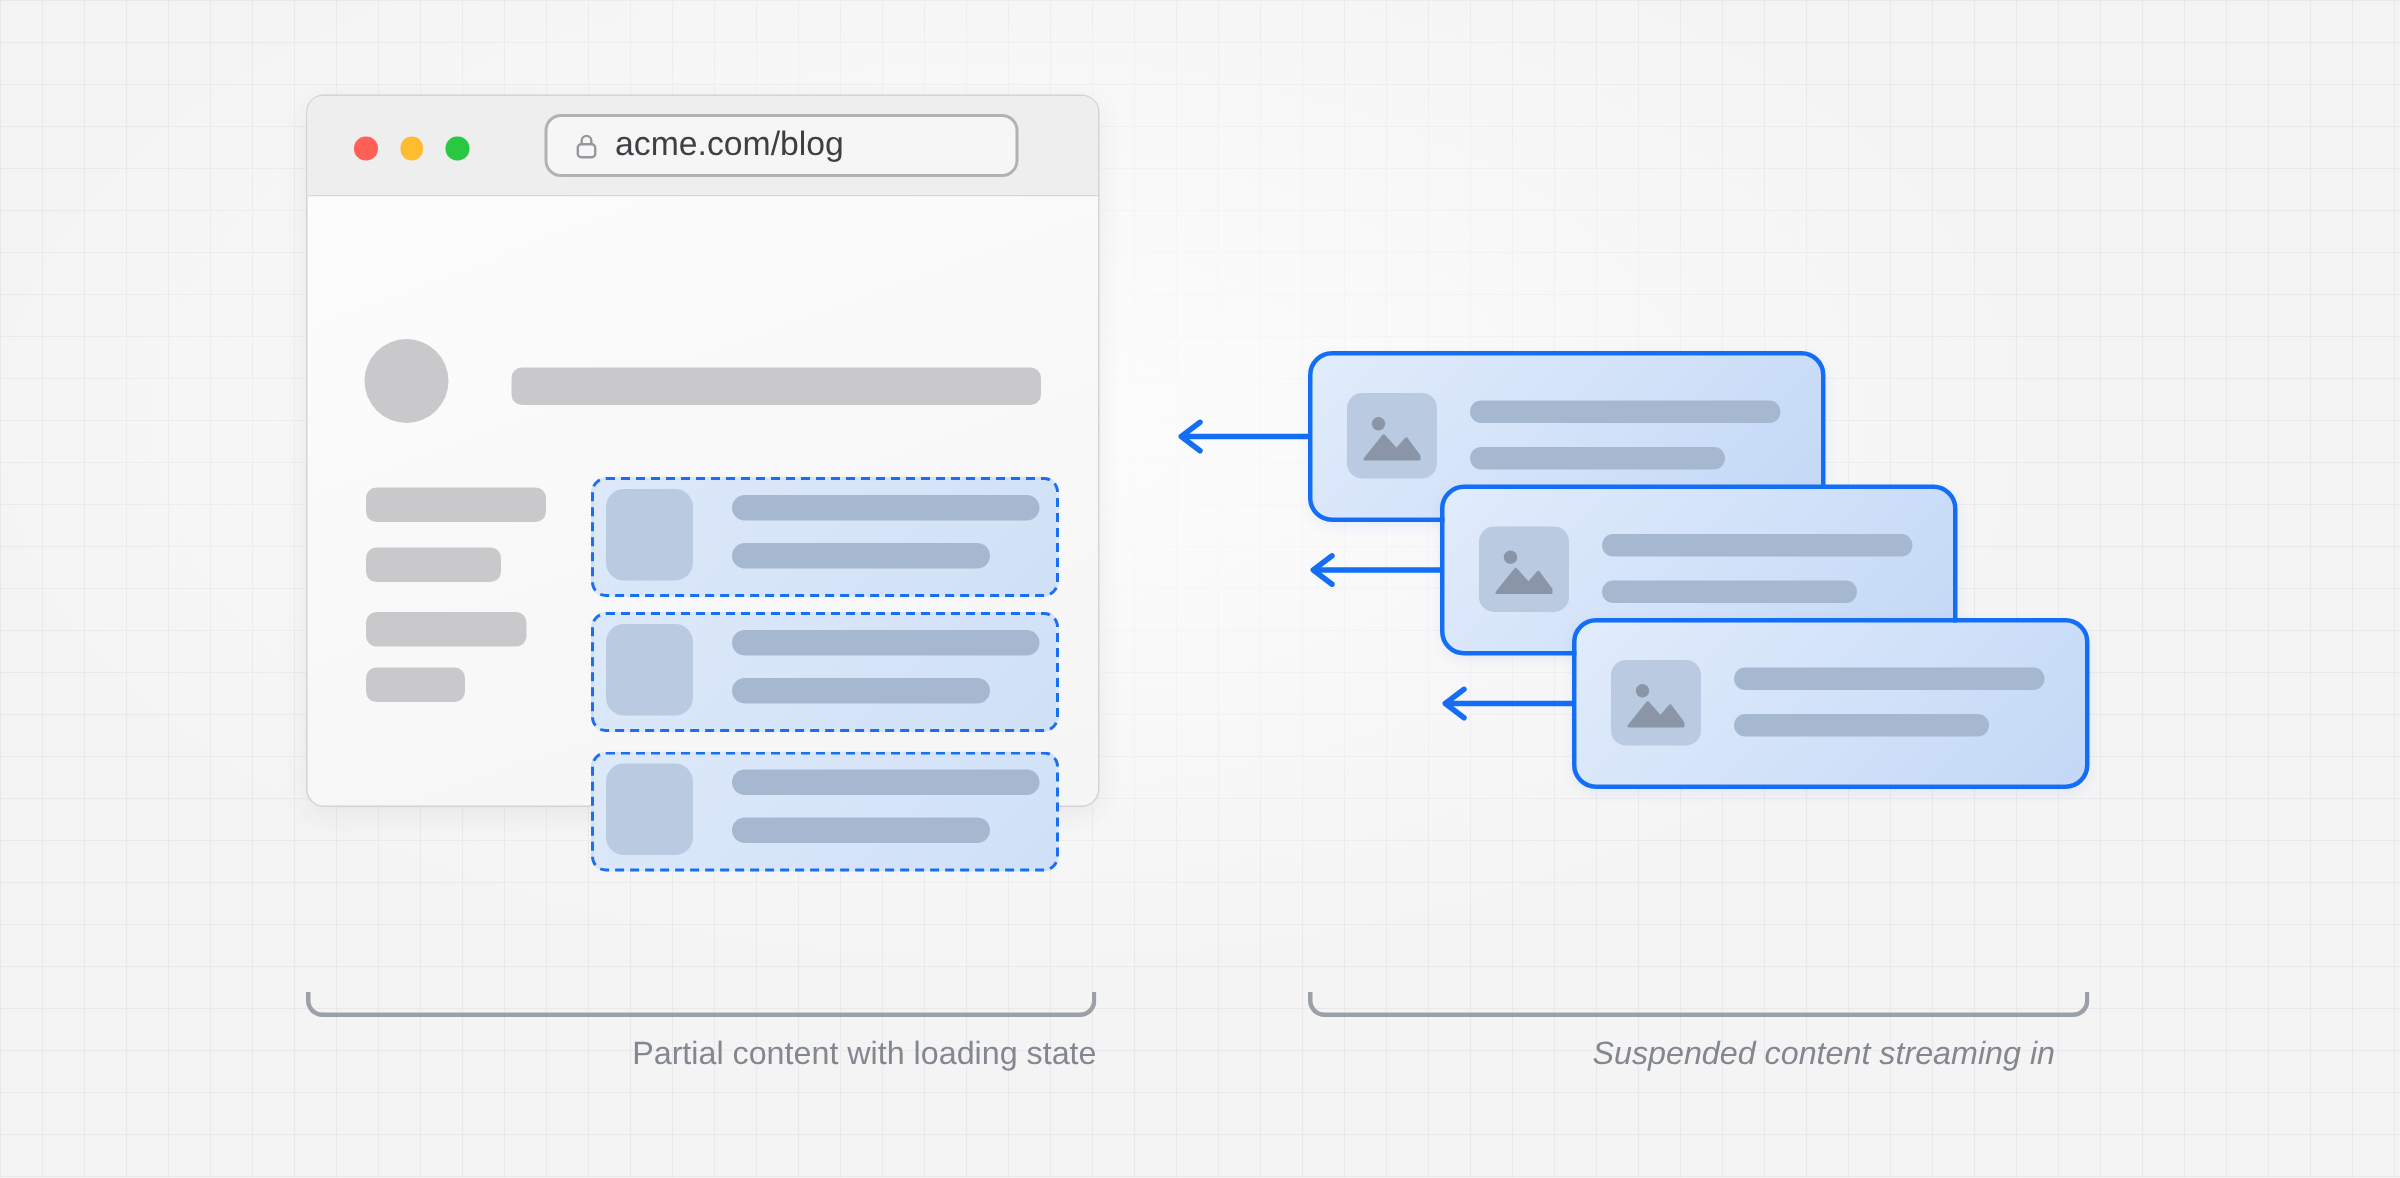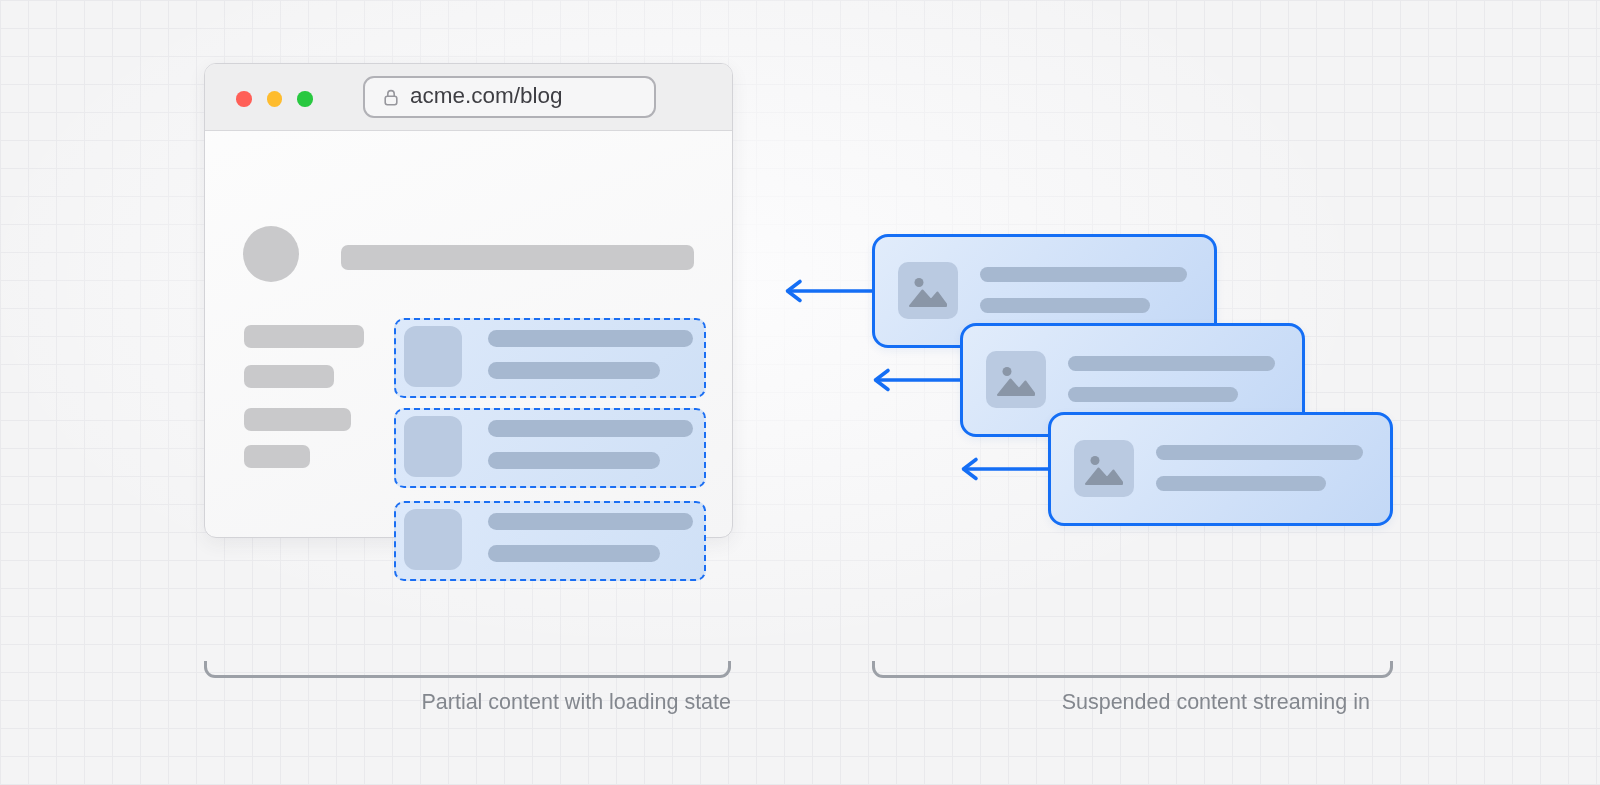--- a/index.html
+++ b/index.html
@@ -23,21 +23,21 @@
     box-shadow:0 6px 18px rgba(60,60,70,0.07);
   }
   .title-bar{
     position:absolute;left:0;top:0;right:0;height:67px;
     background:#eeeeef;border-bottom:1.5px solid #d8d8db;
     border-radius:10.5px 10.5px 0 0;
   }
   .traffic-lights{position:absolute;left:31px;top:27px;display:flex;gap:15px;}
   .tl-dot{width:15.5px;height:15.5px;border-radius:50%;}
   .url-bar{
-    position:absolute;left:158px;top:12px;width:293px;height:42px;
+    position:absolute;left:158px;top:12px;width:316px;height:42px;
     background:#f6f6f7;border:2px solid #b1b1b6;border-radius:11px;
     display:flex;align-items:center;padding-left:17px;gap:10px;
   }
   .lock{flex:0 0 auto;color:#97979d;display:block;}
   .url-text{font-size:22.5px;color:#3e3e43;line-height:1;padding-bottom:2px;}
 
   .content{position:absolute;left:0;top:67px;right:0;bottom:0;}
   .ph{background:#c9c9cb;position:absolute;border-radius:7px;}
   .avatar{position:absolute;left:38px;top:95px;width:56px;height:56px;border-radius:50%;background:#c9c9cb;}
   .header-bar{left:136px;top:114px;width:353px;height:25px;}
@@ -90,21 +90,21 @@
     border-left:3px solid #9ca0a7;border-right:3px solid #9ca0a7;border-bottom:3px solid #9ca0a7;
     border-radius:0 0 11px 11px;
   }
   .bracket-left{left:204px;width:527px;}
   .bracket-right{left:872px;width:521px;}
   .caption{
     position:absolute;top:687px;font-size:21.5px;color:#83878e;
     text-align:right;line-height:1.4;
   }
   .caption-left{left:204px;width:527px;}
-  .caption-right{left:850px;width:520px;}
+  .caption-right{left:850px;width:520px;font-style:italic;}
 </style>
 </head>
 <body>
 
 <div class="stage">
 
   <div class="browser-window">
     <div class="title-bar">
       <div class="traffic-lights">
         <span class="tl-dot" style="background: rgb(255, 95, 87);"></span>

